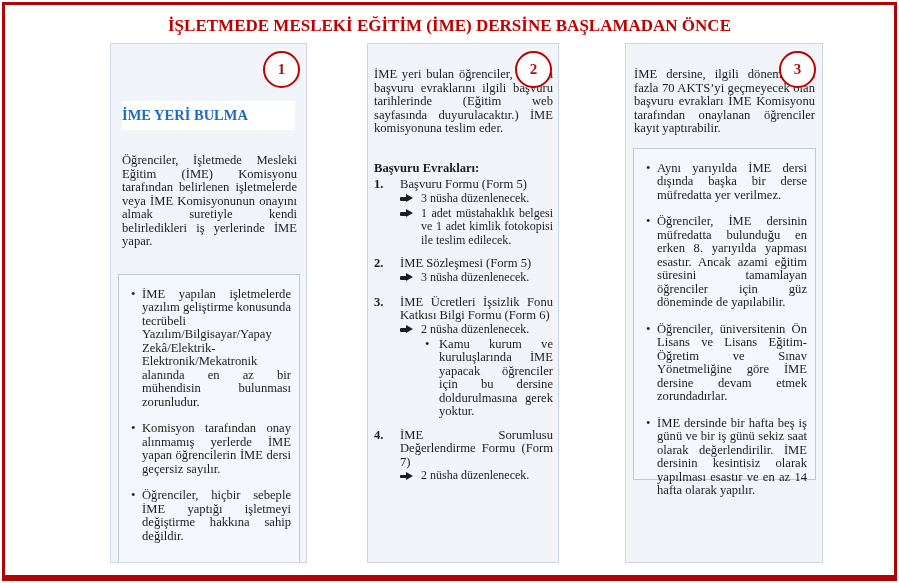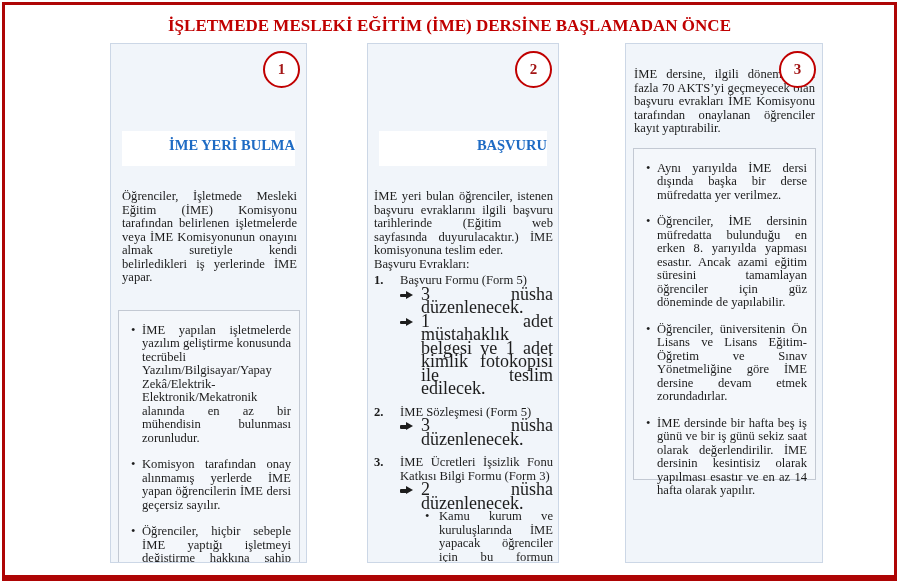--- a/index.html
+++ b/index.html
@@ -23,49 +23,49 @@
   .col-1{left:105px;width:197px;}
   .col-2{left:362px;width:192px;}
   .col-3{left:620px;width:198px;}
   .step-circle{
     position:absolute;top:7px;right:6px;width:37px;height:37px;
     border:2.5px solid #c00000;border-radius:50%;background:#ffffff;
     display:flex;align-items:center;justify-content:center;box-sizing:border-box;
   }
   .step-circle span{font-size:15px;font-weight:bold;color:#a31515;}
   .col-title{
-    margin:87px auto 0;width:calc(100% - 22px);background:#ffffff;
-    text-align:right;font-size:14.5px;font-weight:bold;color:#1e6bc4;
-    padding:6px 0 12px;box-sizing:border-box;
+    margin:57px auto 0;width:calc(100% - 22px);background:#ffffff;
+    text-align:left;font-size:14.5px;font-weight:bold;color:#1e6bc4;
+    padding:6px 0 6px;box-sizing:border-box;
   }
   .intro{
     margin:24px 0 0;text-align:justify;font-size:12.6px;line-height:13.5px;
   }
   .col-1 .intro{padding:0 9px 0 11px;}
   .col-2 .intro{padding:0 5px 0 6px;}
   .col-3 .intro{padding:0 7px 0 8px;}
   .bullet-box{
     border:1px solid #c3c9d3;background:#f4f7fb;box-sizing:border-box;
     padding:13px 8px 10px 8px;
   }
   .col-1 .bullet-box{margin:25px 6px 0 7px;height:300px;}
   .col-3 .bullet-box{margin:12px 6px 0 7px;height:332px;}
   .b-item{display:flex;font-size:12.6px;line-height:13.5px;}
   .b-item + .b-item{margin-top:13px;}
   .b-marker{flex:0 0 15px;padding-left:4px;box-sizing:border-box;}
   .b-text{flex:1;text-align:justify;}
   .list-header{
-    margin:0 0 3px;padding:0 6px;font-size:12.6px;font-weight:normal;line-height:13.5px;
+    margin:26px 0 3px;padding:0 6px;font-size:12.6px;font-weight:bold;line-height:13.5px;
   }
   .numlist{padding:0 5px 0 6px;}
   .n-item + .n-item{margin-top:10px;}
   .n-row{display:flex;font-size:12.6px;line-height:13.5px;}
   .n-num{flex:0 0 26px;font-weight:bold;}
   .n-text{flex:1;text-align:justify;}
-  .a-row{display:flex;margin-left:26px;font-size:18px;line-height:13.5px;}
+  .a-row{display:flex;margin-left:26px;font-size:12px;line-height:13.5px;}
   .a-gap{flex:0 0 21px;}
   .a-text{flex:1;text-align:justify;}
   .arrow-icon{position:relative;display:inline-block;width:13px;height:9px;margin-top:2.5px;flex:0 0 13px;}
   .arrow-icon::before{
     content:"";position:absolute;left:0;top:3px;width:7px;height:3.5px;
     background:#1d1d1d;border-radius:1px;
   }
   .arrow-icon::after{
     content:"";position:absolute;left:6px;top:0;width:0;height:0;
     border-left:7px solid #1d1d1d;border-top:4.5px solid transparent;border-bottom:4.5px solid transparent;
@@ -98,21 +98,20 @@
           <span class="b-marker">•</span>
           <span class="b-text">Öğrenciler, hiçbir sebeple İME yaptığı işletmeyi değiştirme hakkına sahip değildir.</span>
         </div>
       </div>
   </section>
 
   <section class="column col-2">
     <div class="step-circle">
       <span>2</span>
     </div>
-    <div class="col-title">BAŞVURU</div>
     <p class="intro">İME yeri bulan öğrenciler, istenen başvuru evraklarını ilgili başvuru tarihlerinde (Eğitim web sayfasında duyurulacaktır.) İME komisyonuna teslim eder.</p>
     <div class="list-header">Başvuru Evrakları:</div>
     <div class="numlist">
         <div class="n-item">
           <div class="n-row">
             <span class="n-num">1.</span>
             <span class="n-text">Başvuru Formu (Form 5)</span>
           </div>
           <div class="a-row">
             <span class="a-gap"><span class="arrow-icon"></span></span>
@@ -129,29 +128,29 @@
             <span class="n-text">İME Sözleşmesi (Form 5)</span>
           </div>
           <div class="a-row">
             <span class="a-gap"><span class="arrow-icon"></span></span>
             <span class="a-text">3 nüsha düzenlenecek.</span>
           </div>
         </div>
         <div class="n-item">
           <div class="n-row">
             <span class="n-num">3.</span>
-            <span class="n-text">İME Ücretleri İşsizlik Fonu Katkısı Bilgi Formu (Form 3)</span>
+            <span class="n-text">İME Ücretleri İşsizlik Fonu Katkısı Bilgi Formu (Form 6)</span>
           </div>
           <div class="a-row">
             <span class="a-gap"><span class="arrow-icon"></span></span>
             <span class="a-text">2 nüsha düzenlenecek.</span>
           </div>
           <div class="note-row">
             <span class="b-marker">•</span>
-            <span class="b-text">Kamu kurum ve kuruluşlarında İME yapacak öğrenciler için bu formun doldurulmasına gerek yoktur.</span>
+            <span class="b-text">Kamu kurum ve kuruluşlarında İME yapacak öğrenciler için bu dersine doldurulmasına gerek yoktur.</span>
           </div>
         </div>
         <div class="n-item">
           <div class="n-row">
             <span class="n-num">4.</span>
             <span class="n-text">İME Sorumlusu Değerlendirme Formu (Form 7)</span>
           </div>
           <div class="a-row">
             <span class="a-gap"><span class="arrow-icon"></span></span>
             <span class="a-text">2 nüsha düzenlenecek.</span>

